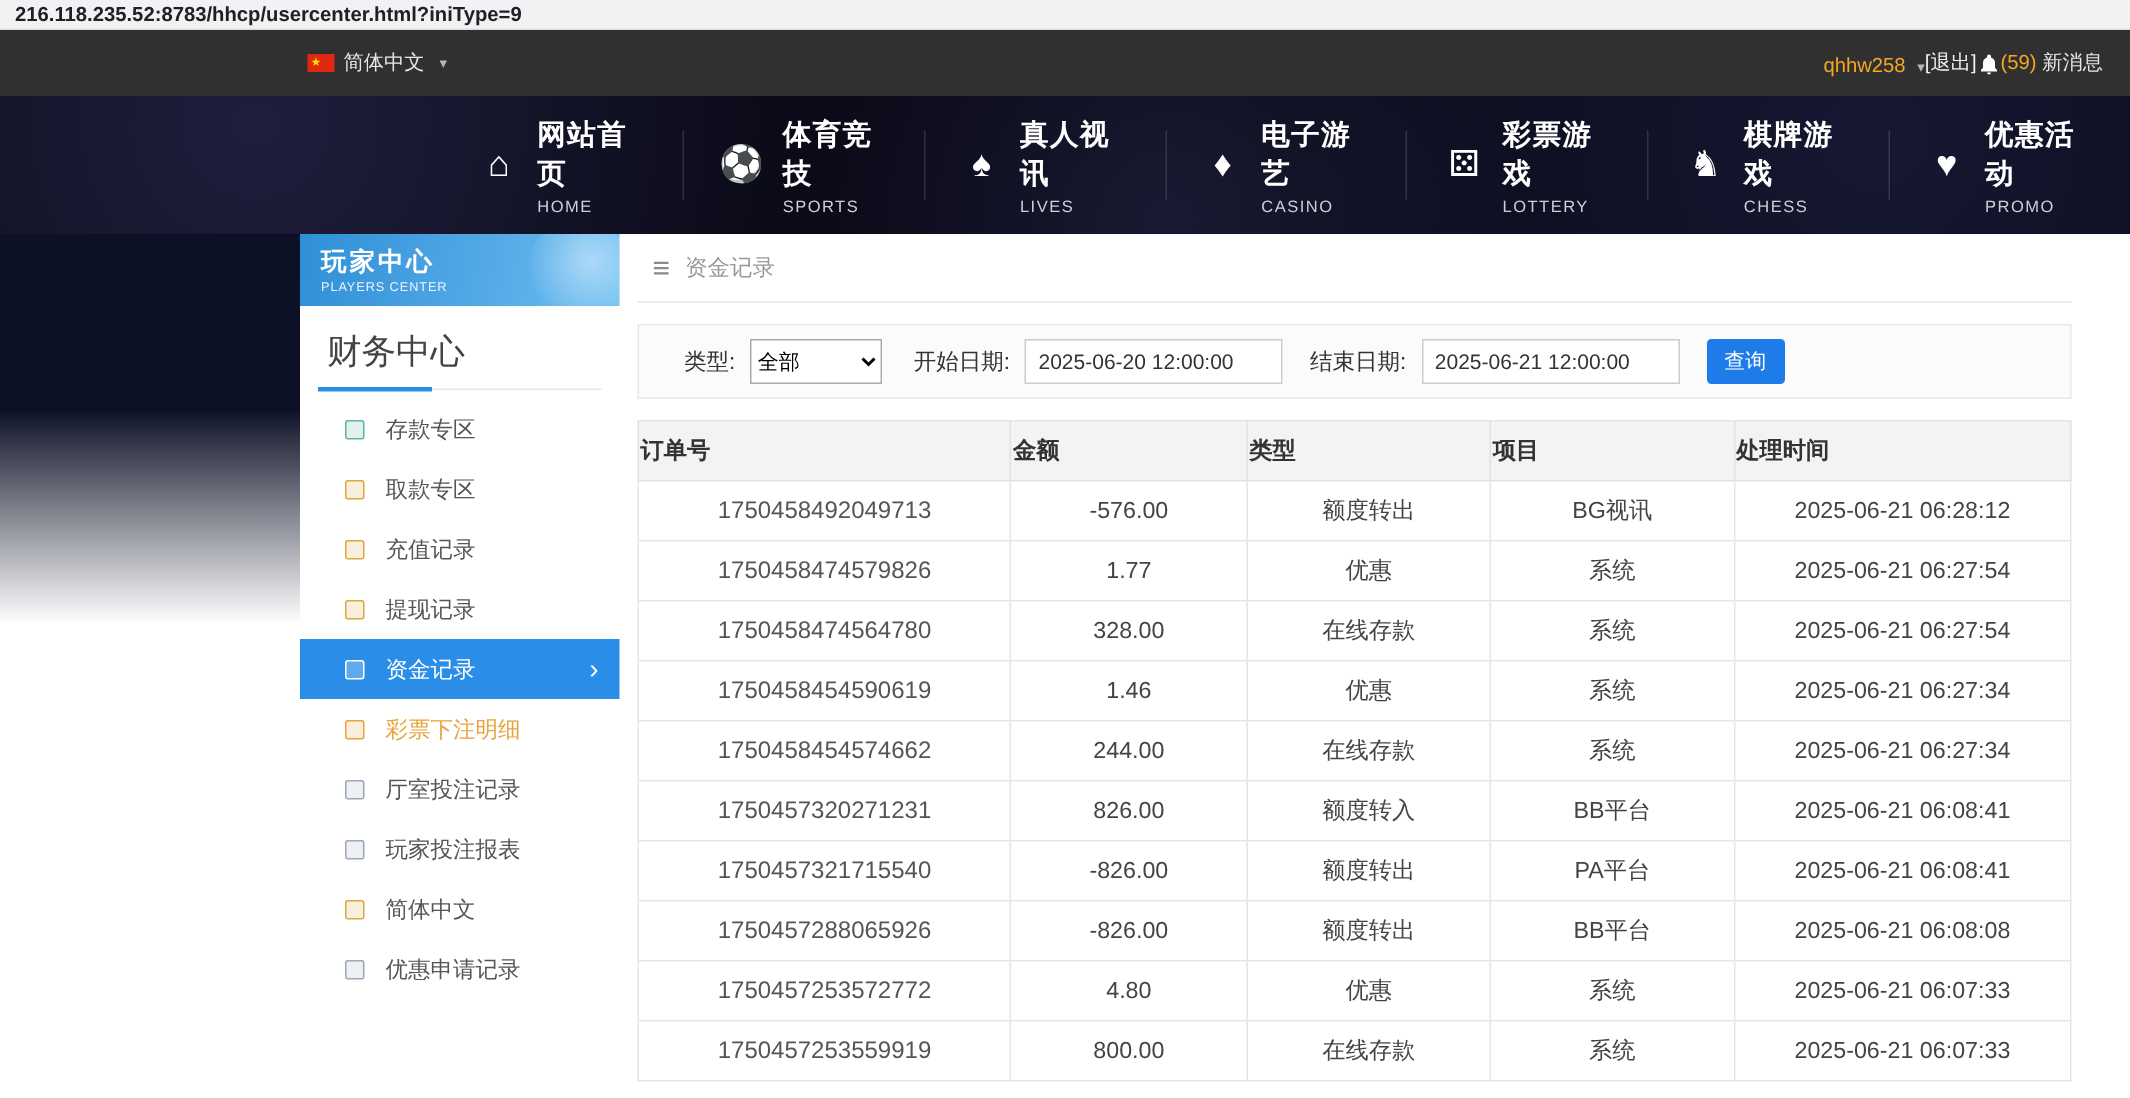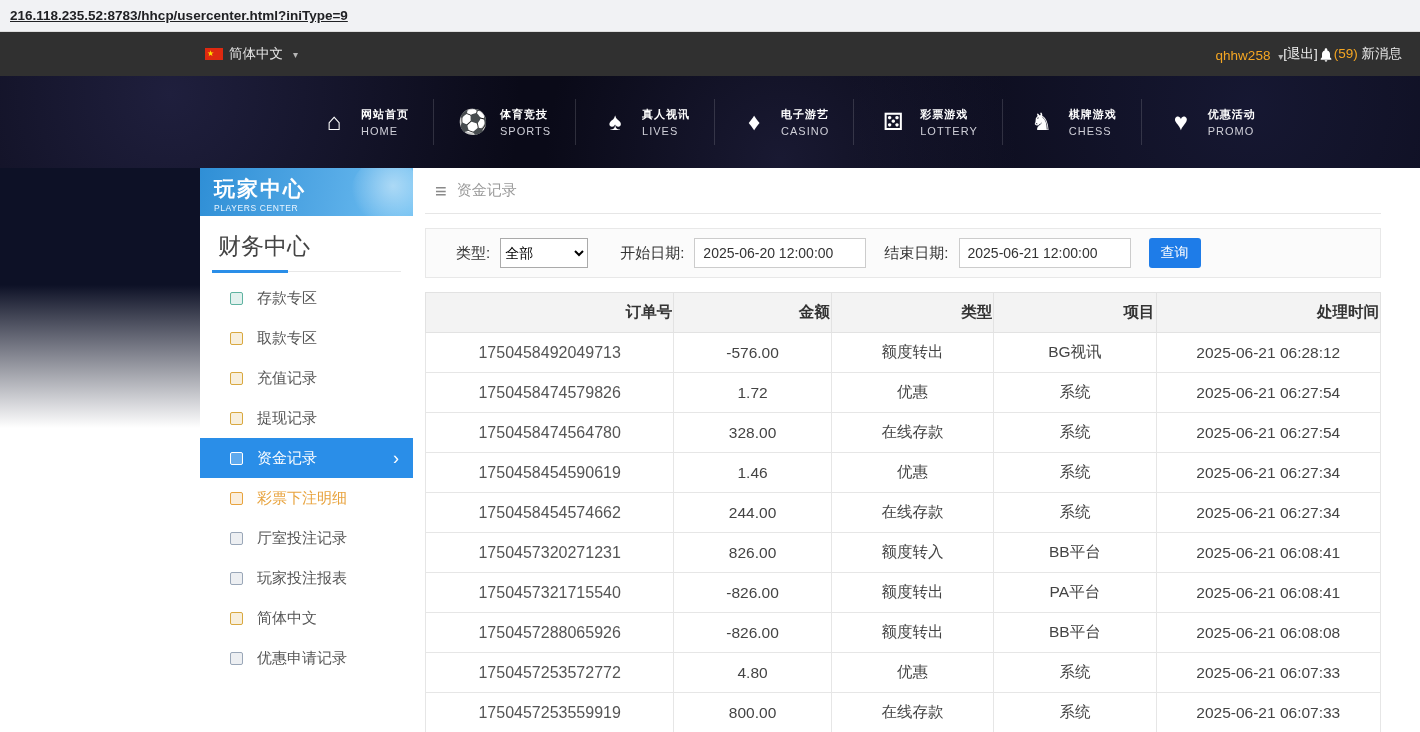--- a/index.html
+++ b/index.html
@@ -5,23 +5,23 @@
   * { box-sizing: border-box; }
   html,body { margin:0; padding:0; }
   body {
     width:1420px; height:732px; overflow:hidden;
     font-family:"Liberation Sans","DejaVu Sans",sans-serif;
     background:#fff;
   }
 
   
   .urlbar {
-    height:32px; background:#f1f2f4; border-bottom:1px solid #dcdcdc;
+    height:20px; background:#f1f2f4; border-bottom:1px solid #dcdcdc;
     display:flex; align-items:center; padding:0 10px;
-    font-size:13.5px; color:#202124; font-weight:bold;text-decoration:underline;
+    font-size:13.5px; color:#202124; font-weight:bold;
   }
 
   
   .topbar {
     height:44px; background:#303030; color:#e6e6e6;
     display:flex; align-items:center; font-size:13.5px;
     padding:0 18px 0 205px;
   }
   .lang { display:flex; align-items:center; gap:6px; cursor:pointer; }
   .flag {
@@ -45,21 +45,21 @@
       radial-gradient(circle at 88% 30%, rgba(50,55,110,.30), transparent 32%),
       #0a0a18;
     display:flex; align-items:center; padding-left:295px;
   }
   .nav-item {
     display:flex; align-items:center; gap:12px;
     padding:0 24px; height:46px; cursor:pointer;
   }
   .nav-item + .nav-item { border-left:1px solid rgba(255,255,255,.14); }
   .nav-icon { color:#fff; font-size:24px; width:30px; text-align:center; line-height:1; }
-  .nav-cn { display:block; color:#fff; font-size:11px; font-weight:bold; letter-spacing:1px; }
+  .nav-cn { display:block; color:#fff; font-size:19px; font-weight:bold; letter-spacing:1px; }
   .nav-en { display:block; color:#cfcfd8; font-size:11px; letter-spacing:1px; margin-top:3px; }
 
   
   .content { position:relative; height:564px; }
   .left-dark {
     position:absolute; left:0; top:0; width:200px; height:260px;
     background:linear-gradient(180deg,#0d1126 0%, #0d1126 45%, rgba(13,17,38,0) 100%);
   }
   .layout { display:flex; margin-left:200px; height:100%; }
 
@@ -67,21 +67,21 @@
   .sidebar { width:213px; background:#fff; flex:none; }
   .side-header {
     height:48px; padding:7px 0 0 14px; position:relative; overflow:hidden;
     background:linear-gradient(100deg,#2f8fd6 0%, #55aae6 60%, #6fc0f2 100%);
   }
   .side-header::after {
     content:""; position:absolute; right:-8px; top:-10px; width:70px; height:70px;
     background:radial-gradient(circle at 60% 40%, rgba(255,255,255,.45), rgba(255,255,255,.08) 60%, transparent 70%);
     border-radius:50%;
   }
-  .side-title { color:#fff; font-size:21px; font-weight:bold; letter-spacing:2px; }
+  .side-title { color:#fff; font-size:17px; font-weight:bold; letter-spacing:2px; }
   .side-sub { color:#eaf5ff; font-size:8.5px; letter-spacing:.6px; }
 
   .side-section {
     margin:0 12px; padding:15px 0 9px 6px; font-size:23px; color:#444;
     border-bottom:1px solid #e8e8e8; position:relative;
   }
   .side-section::after {
     content:""; position:absolute; left:0; bottom:-2px; width:76px; height:3px; background:#2a8ee8;
   }
 
@@ -111,35 +111,35 @@
   .burger { font-size:20px; color:#8a8a8a; cursor:pointer; line-height:1; }
 
   .filter {
     margin-top:14px; height:50px; background:#fbfbfb; border:1px solid #e8e8e8;
     display:flex; align-items:center; padding:0 30px; gap:8px;
     font-size:15px; color:#333;
   }
   .filter label { margin-right:2px; }
   .filter select {
     height:30px; width:88px; font-size:14px; border:1px solid #aaa; background:#fff;
-    margin-right:24px; font-family:inherit;
+    margin-right:13px; font-family:inherit;
   }
   .filter input {
     height:30px; width:172px; border:1px solid #ccc; padding:0 8px;
     font-size:14px; color:#333; margin-right:10px; font-family:inherit;
   }
   .btn-query {
     height:30px; min-width:50px; padding:0 12px; background:#1e7ce8; color:#fff;
     border:none; border-radius:3px; font-size:14px; cursor:pointer; font-family:inherit;
   }
 
   table.records { margin-top:14px; width:100%; border-collapse:collapse; background:#fff; }
   .records th {
     background:#f3f3f3; border:1px solid #e2e2e2; height:40px;
-    font-size:15.5px; color:#333; font-weight:bold; text-align:right;
+    font-size:15.5px; color:#333; font-weight:bold; text-align:left;
   }
   .records td {
     border:1px solid #e6e6e6; height:40px; text-align:center;
     font-size:15.5px; color:#444;
   }
   .records td.order { color:#555; font-size:16px; }
 </style>
 </head>
 <body>
 
@@ -319,21 +319,21 @@
         <tbody>
           <tr>
             <td class="order">1750458492049713</td>
             <td>-576.00</td>
             <td>额度转出</td>
             <td>BG视讯</td>
             <td>2025-06-21 06:28:12</td>
           </tr>
           <tr>
             <td class="order">1750458474579826</td>
-            <td>1.72</td>
+            <td>1.77</td>
             <td>优惠</td>
             <td>系统</td>
             <td>2025-06-21 06:27:54</td>
           </tr>
           <tr>
             <td class="order">1750458474564780</td>
             <td>328.00</td>
             <td>在线存款</td>
             <td>系统</td>
             <td>2025-06-21 06:27:54</td>

